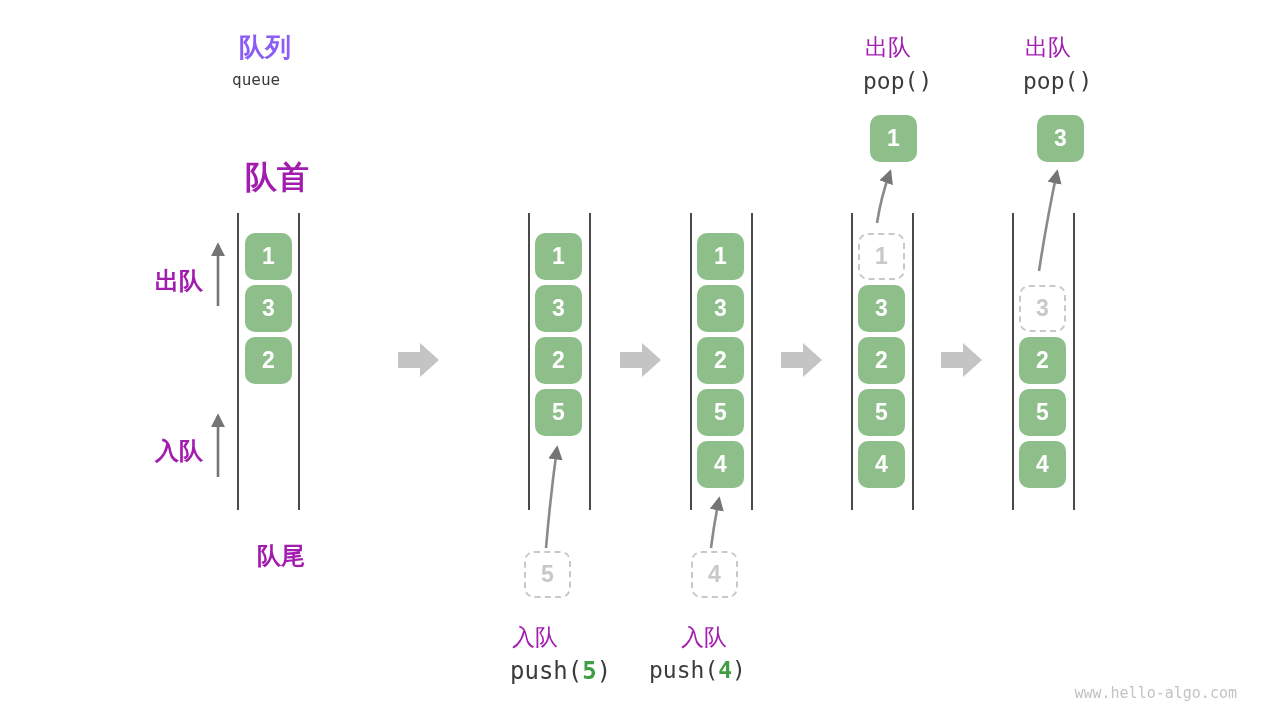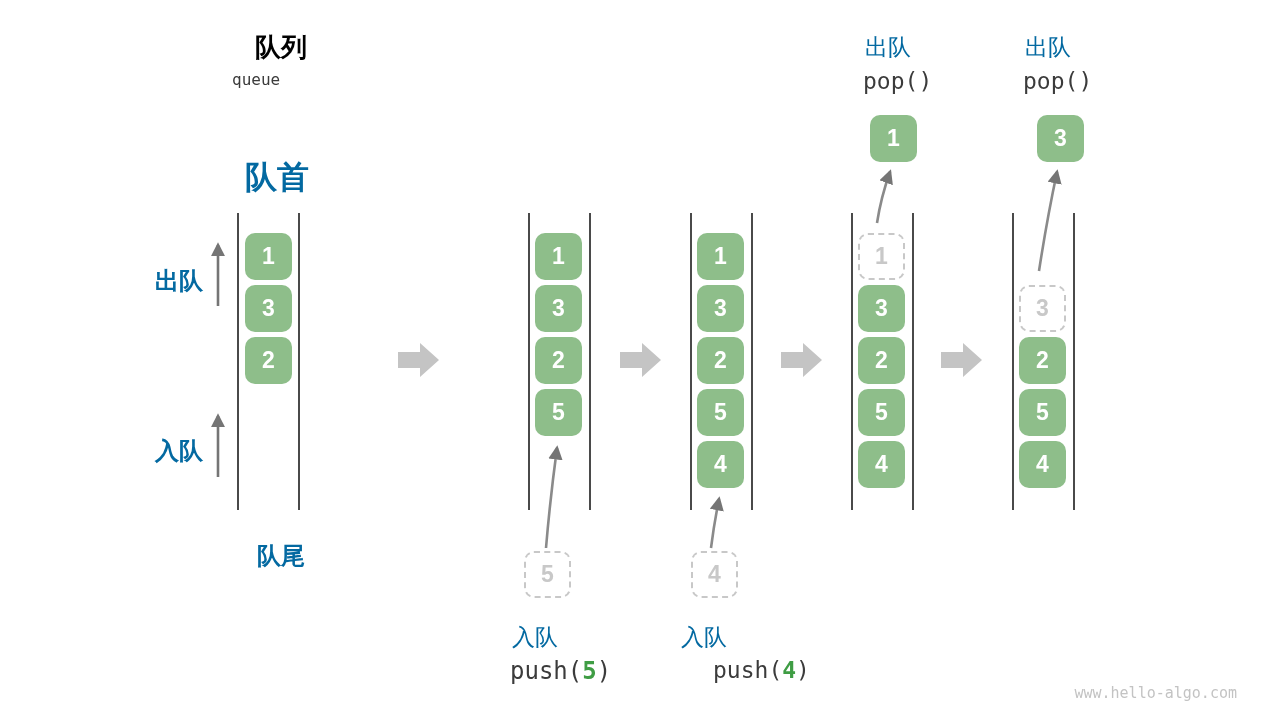--- a/index.html
+++ b/index.html
@@ -12,24 +12,24 @@
     position:absolute; width:47px; height:47px; background:#8ebe8a; border-radius:10px;
     color:#ffffff; font-weight:bold; font-size:23px;
     display:flex; align-items:center; justify-content:center;
   }
   .ghost {
     position:absolute; width:43px; height:43px; background:#ffffff;
     border:2px dashed #c8c8c8; border-radius:10px;
     color:#c8c8c8; font-weight:bold; font-size:23px;
     display:flex; align-items:center; justify-content:center;
   }
-  .zh  { position:absolute; font-size:23px; color:#0369a1; white-space:nowrap; }
+  .zh  { position:absolute; font-size:23px; color:#a21caf; white-space:nowrap; }
   .zh-bold { font-weight:bold; }
   .mono { position:absolute; font-family:"DejaVu Sans Mono", monospace; font-size:16px; color:#3b3b3b; white-space:nowrap; }
-  .title-zh { position:absolute; font-size:26px; font-weight:bold; color:#000000; white-space:nowrap;margin-left:16px; }
+  .title-zh { position:absolute; font-size:26px; font-weight:bold; color:#8b5cf6; white-space:nowrap; }
   .code-arg { color:#3f9d44; font-weight:bold; }
   .watermark { position:absolute; font-family:"DejaVu Sans Mono", monospace; font-size:15px; color:#c3c3c3; }
   svg.overlay { position:absolute; left:0; top:0; pointer-events:none; }
 </style>
 </head>
 <body>
 
 <div class="canvas">
 
   <div class="title-zh" style="left:239px; top:30px;">队列</div>
@@ -64,21 +64,21 @@
   <div class="zh" style="left:512px; top:622px;">入队</div>
   <div class="mono" style="left:510px; top:657px; font-size:24px;"><span>push(</span><span class="code-arg">5</span><span>)</span></div>
 
   <div class="qbox" style="left:697px; top:233px;">1</div>
   <div class="qbox" style="left:697px; top:285px;">3</div>
   <div class="qbox" style="left:697px; top:337px;">2</div>
   <div class="qbox" style="left:697px; top:389px;">5</div>
   <div class="qbox" style="left:697px; top:441px;">4</div>
   <div class="ghost" style="left:691px; top:551px;">4</div>
   <div class="zh" style="left:681px; top:622px;">入队</div>
-  <div class="mono" style="left:713px; top:657px; font-size:23px;"><span>push(</span><span class="code-arg">4</span><span>)</span></div>
+  <div class="mono" style="left:649px; top:657px; font-size:23px;"><span>push(</span><span class="code-arg">4</span><span>)</span></div>
 
   <div class="zh" style="left:865px; top:32px;">出队</div>
   <div class="mono" style="left:863px; top:68px; font-size:23px;">pop()</div>
   <div class="qbox" style="left:870px; top:115px;">1</div>
   <div class="ghost" style="left:858px; top:233px;">1</div>
   <div class="qbox" style="left:858px; top:285px;">3</div>
   <div class="qbox" style="left:858px; top:337px;">2</div>
   <div class="qbox" style="left:858px; top:389px;">5</div>
   <div class="qbox" style="left:858px; top:441px;">4</div>
 

